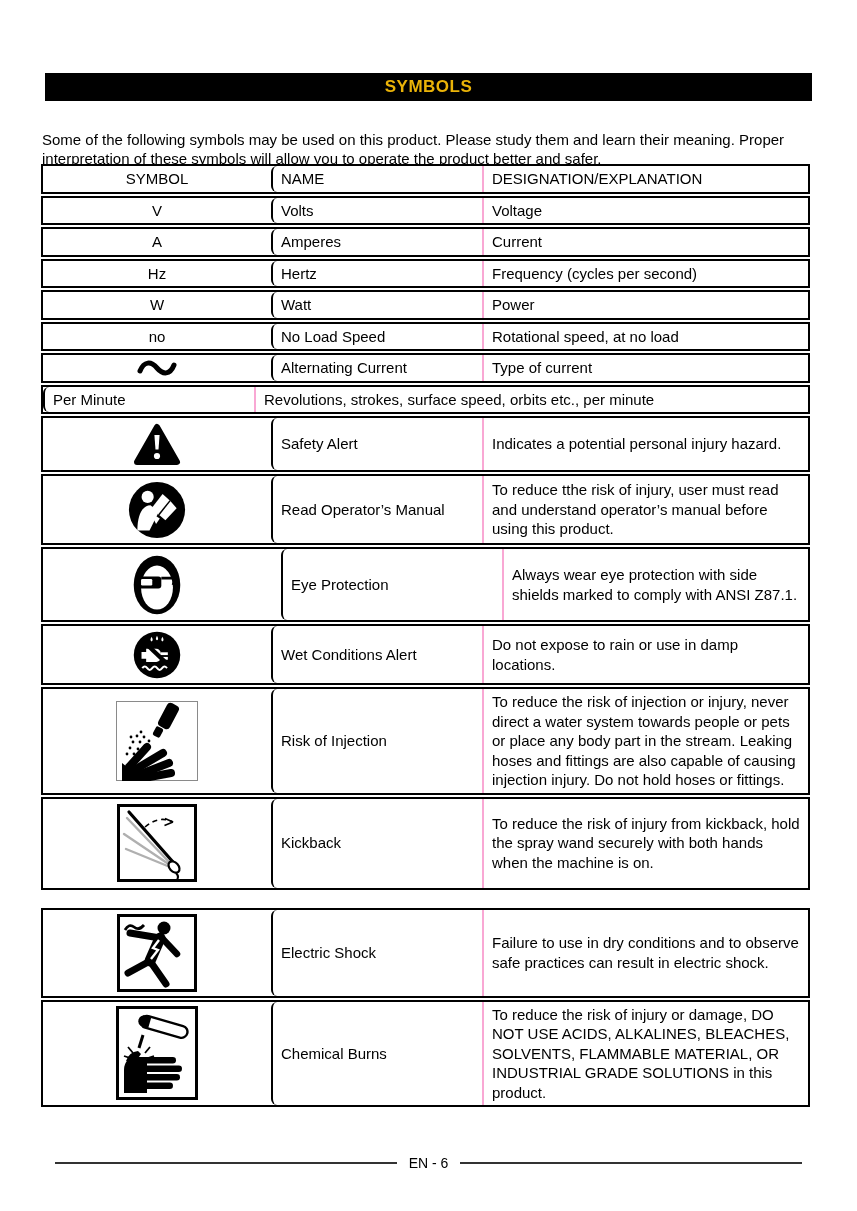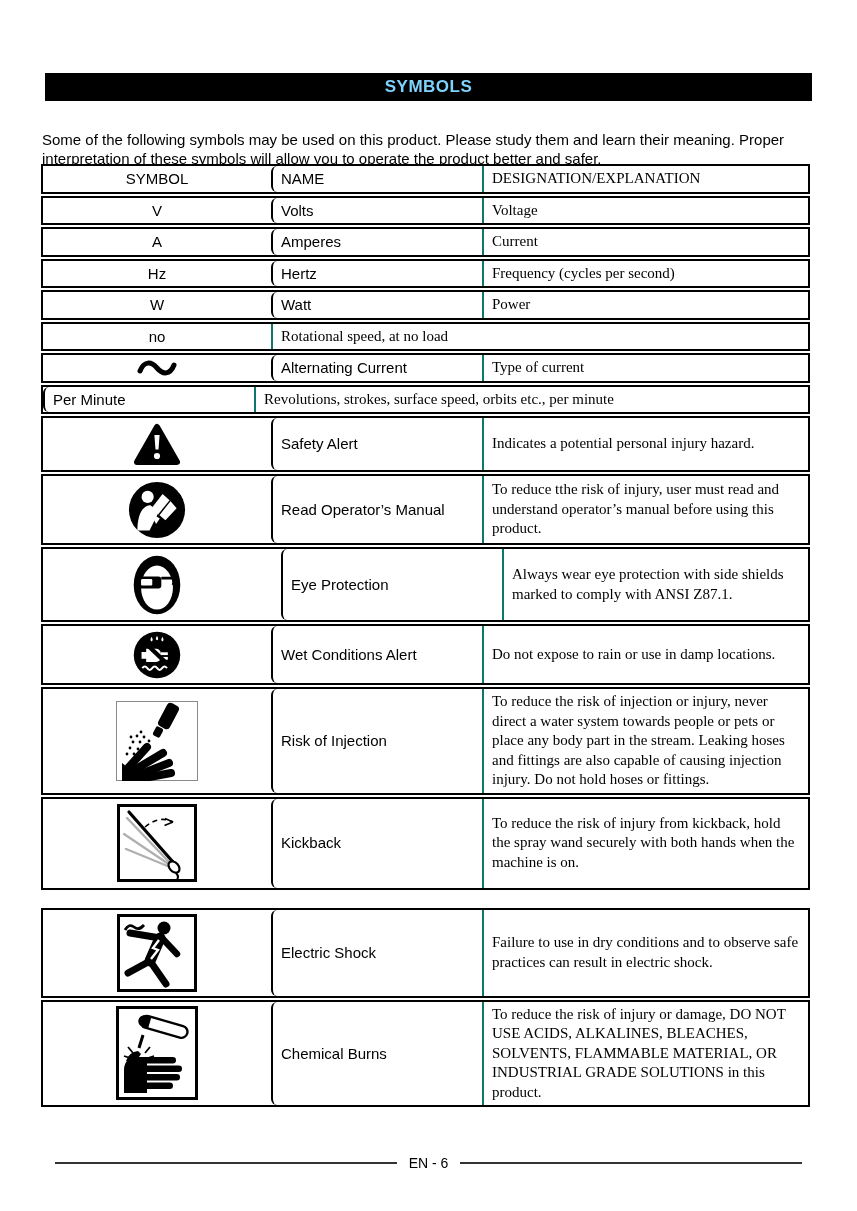--- a/index.html
+++ b/index.html
@@ -8,21 +8,21 @@
     width: 857px; height: 1211px;
     background: #ffffff;
     color: #000000;
     font-family: "Liberation Sans", sans-serif;
     position: relative;
     overflow: hidden;
   }
   .banner {
     position: absolute; left: 45px; top: 73px;
     width: 767px; height: 28px;
-    background: #000000; color: #7dd3fc;
+    background: #000000; color: #eab308;
     display: flex; align-items: center; justify-content: center;
     font-size: 17px; font-weight: bold; letter-spacing: 0.5px;
   }
   .intro {
     position: absolute; left: 42px; top: 115px;
     width: 772px;
     font-size: 15px; line-height: 19px;
   }
   .symbols-table {
     position: absolute; left: 41px; top: 164px;
@@ -36,21 +36,21 @@
     min-height: 28px;
     align-items: stretch;
   }
   .cell {
     display: flex; align-items: center;
     font-size: 15px; line-height: 19.5px;
     padding: 3px 8px;
   }
   .c1 { width: 228px; justify-content: center; text-align: center; padding: 3px 0; }
   .c2 { width: 211px; border-left: 2px solid #000000; border-radius: 6px; }
-  .c3 { flex: 1; border-left: 2px solid #0f766e; font-family: Liberation Serif, serif; }
+  .c3 { flex: 1; border-left: 2px solid #f9a8d4; }
   .symbol-wrap { display: flex; align-items: center; justify-content: center; }
   .footer {
     position: absolute; left: 55px; right: 55px; top: 1155px;
     display: flex; align-items: center;
     font-size: 14px;
   }
   .footer .rule { flex: 1; height: 2px; background: #333333; }
   .footer .pageno { padding: 0 12px; white-space: nowrap; }
 </style>
 </head>
@@ -93,20 +93,21 @@
     <div class="cell c1 symbol-cell">
         <span>W</span>
       </div>
     <div class="cell c2 name-cell">Watt</div>
     <div class="cell c3 expl-cell">Power</div>
   </div>
     <div class="trow">
     <div class="cell c1 symbol-cell">
         <span>no</span>
       </div>
+    <div class="cell c2 name-cell">No Load Speed</div>
     <div class="cell c3 expl-cell">Rotational speed, at no load</div>
   </div>
     <div class="trow">
     <div class="cell c1 symbol-cell">
         <span class="symbol-wrap">
           <svg width="42" height="18" viewBox="0 0 42 18">
             <path d="M4 12 C8 2,15 2,21 9 C27 16,34 16,38 6" fill="none" stroke="#000" stroke-width="5" stroke-linecap="round"></path>
           </svg>
         </span>
       </div>

